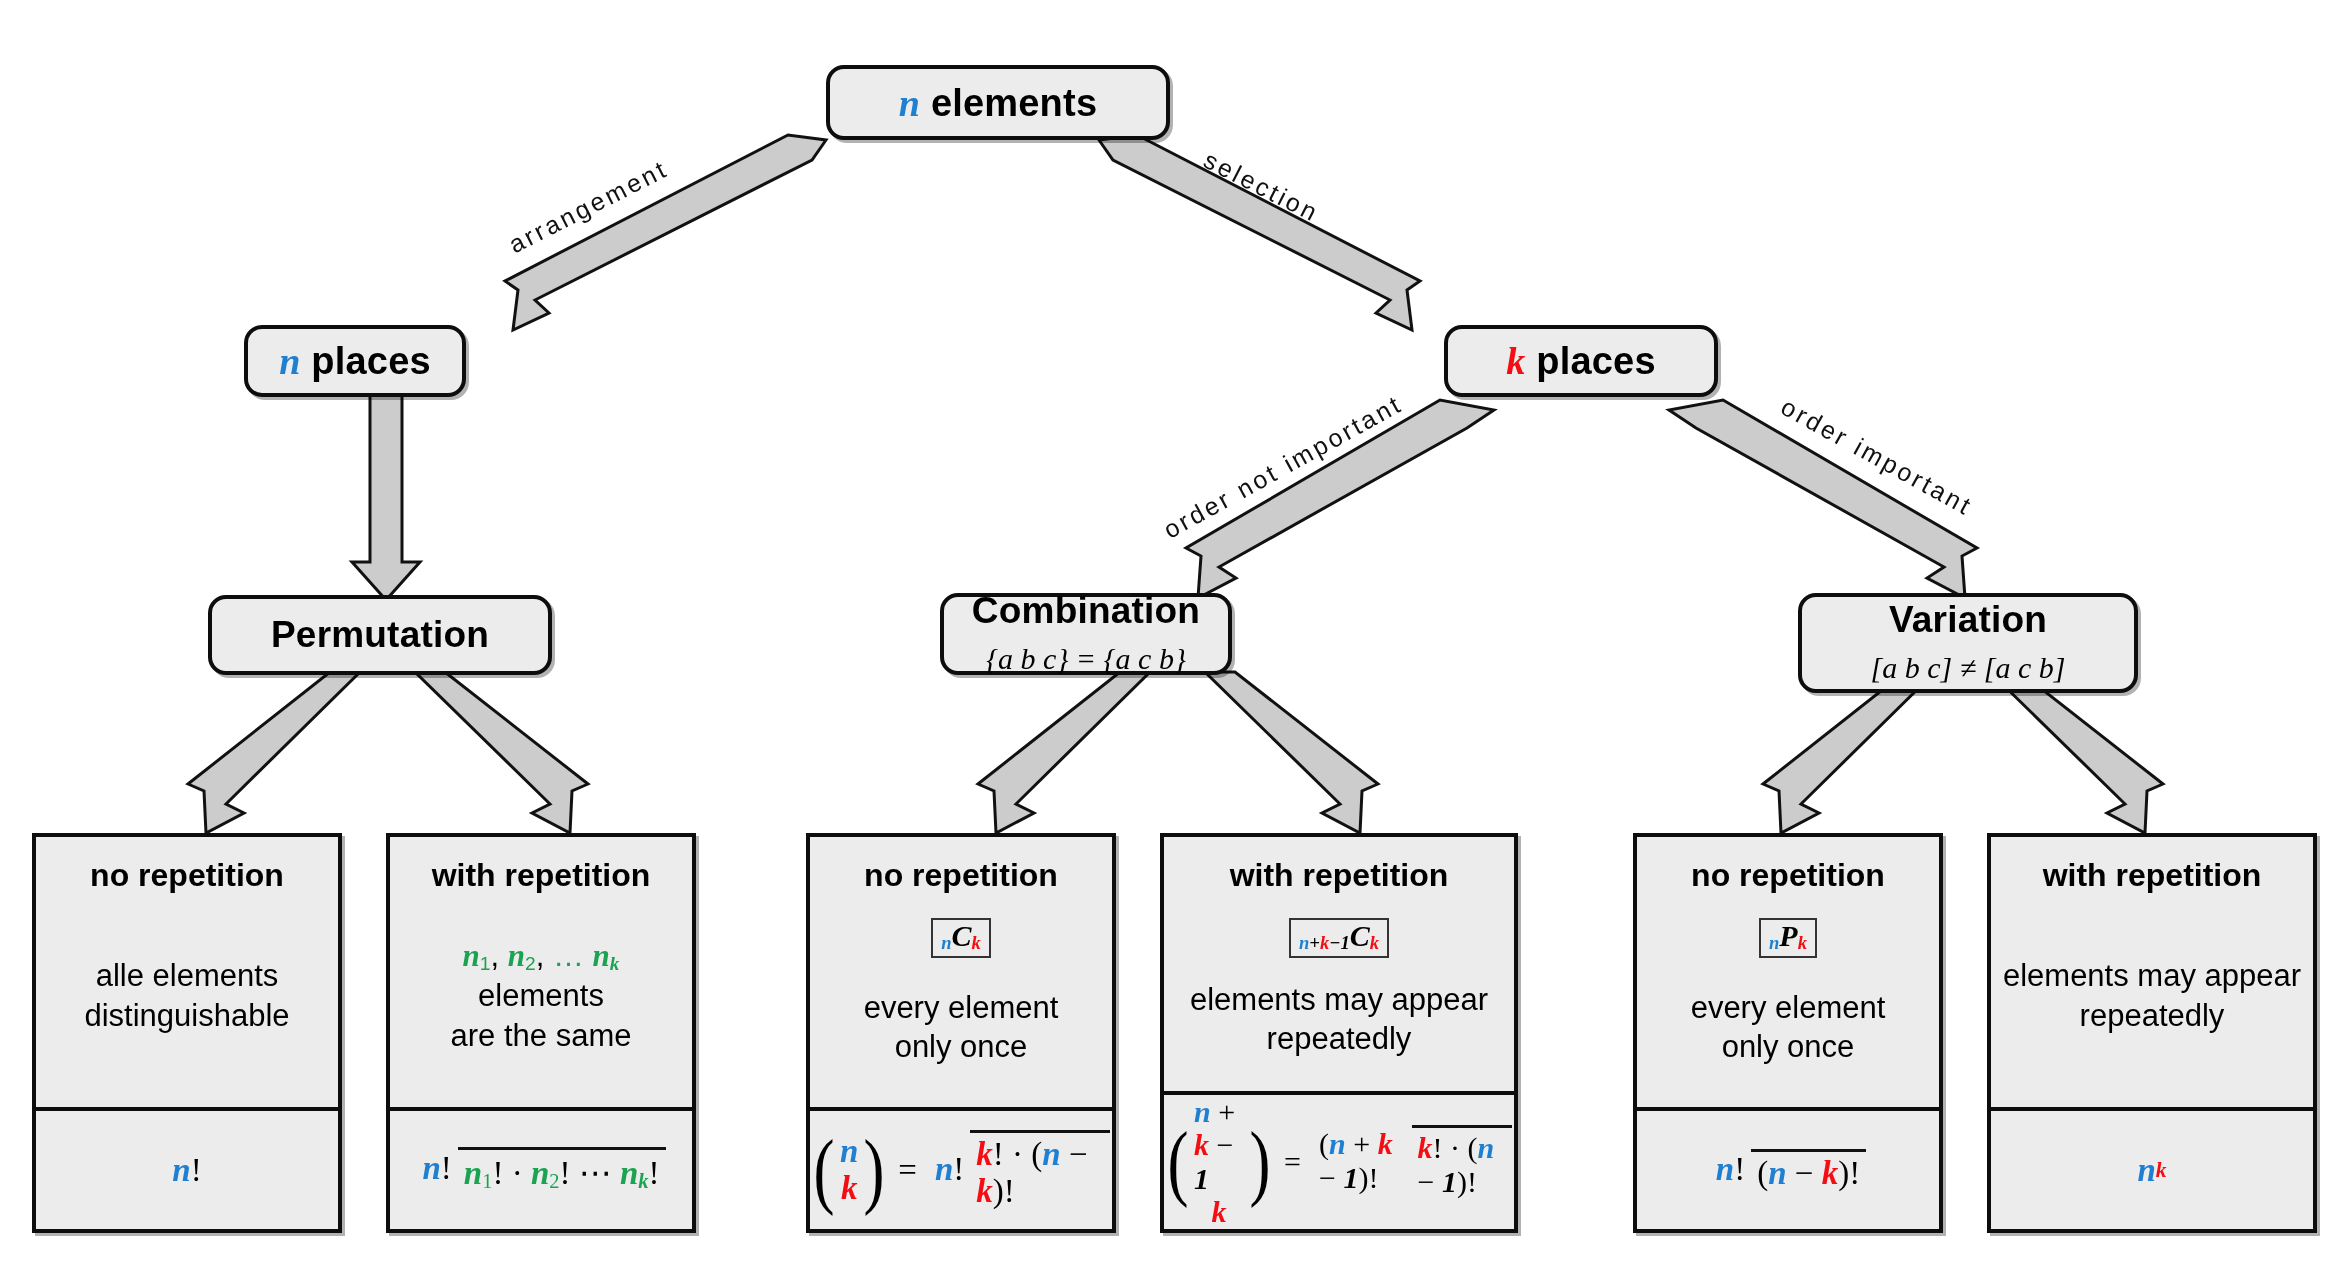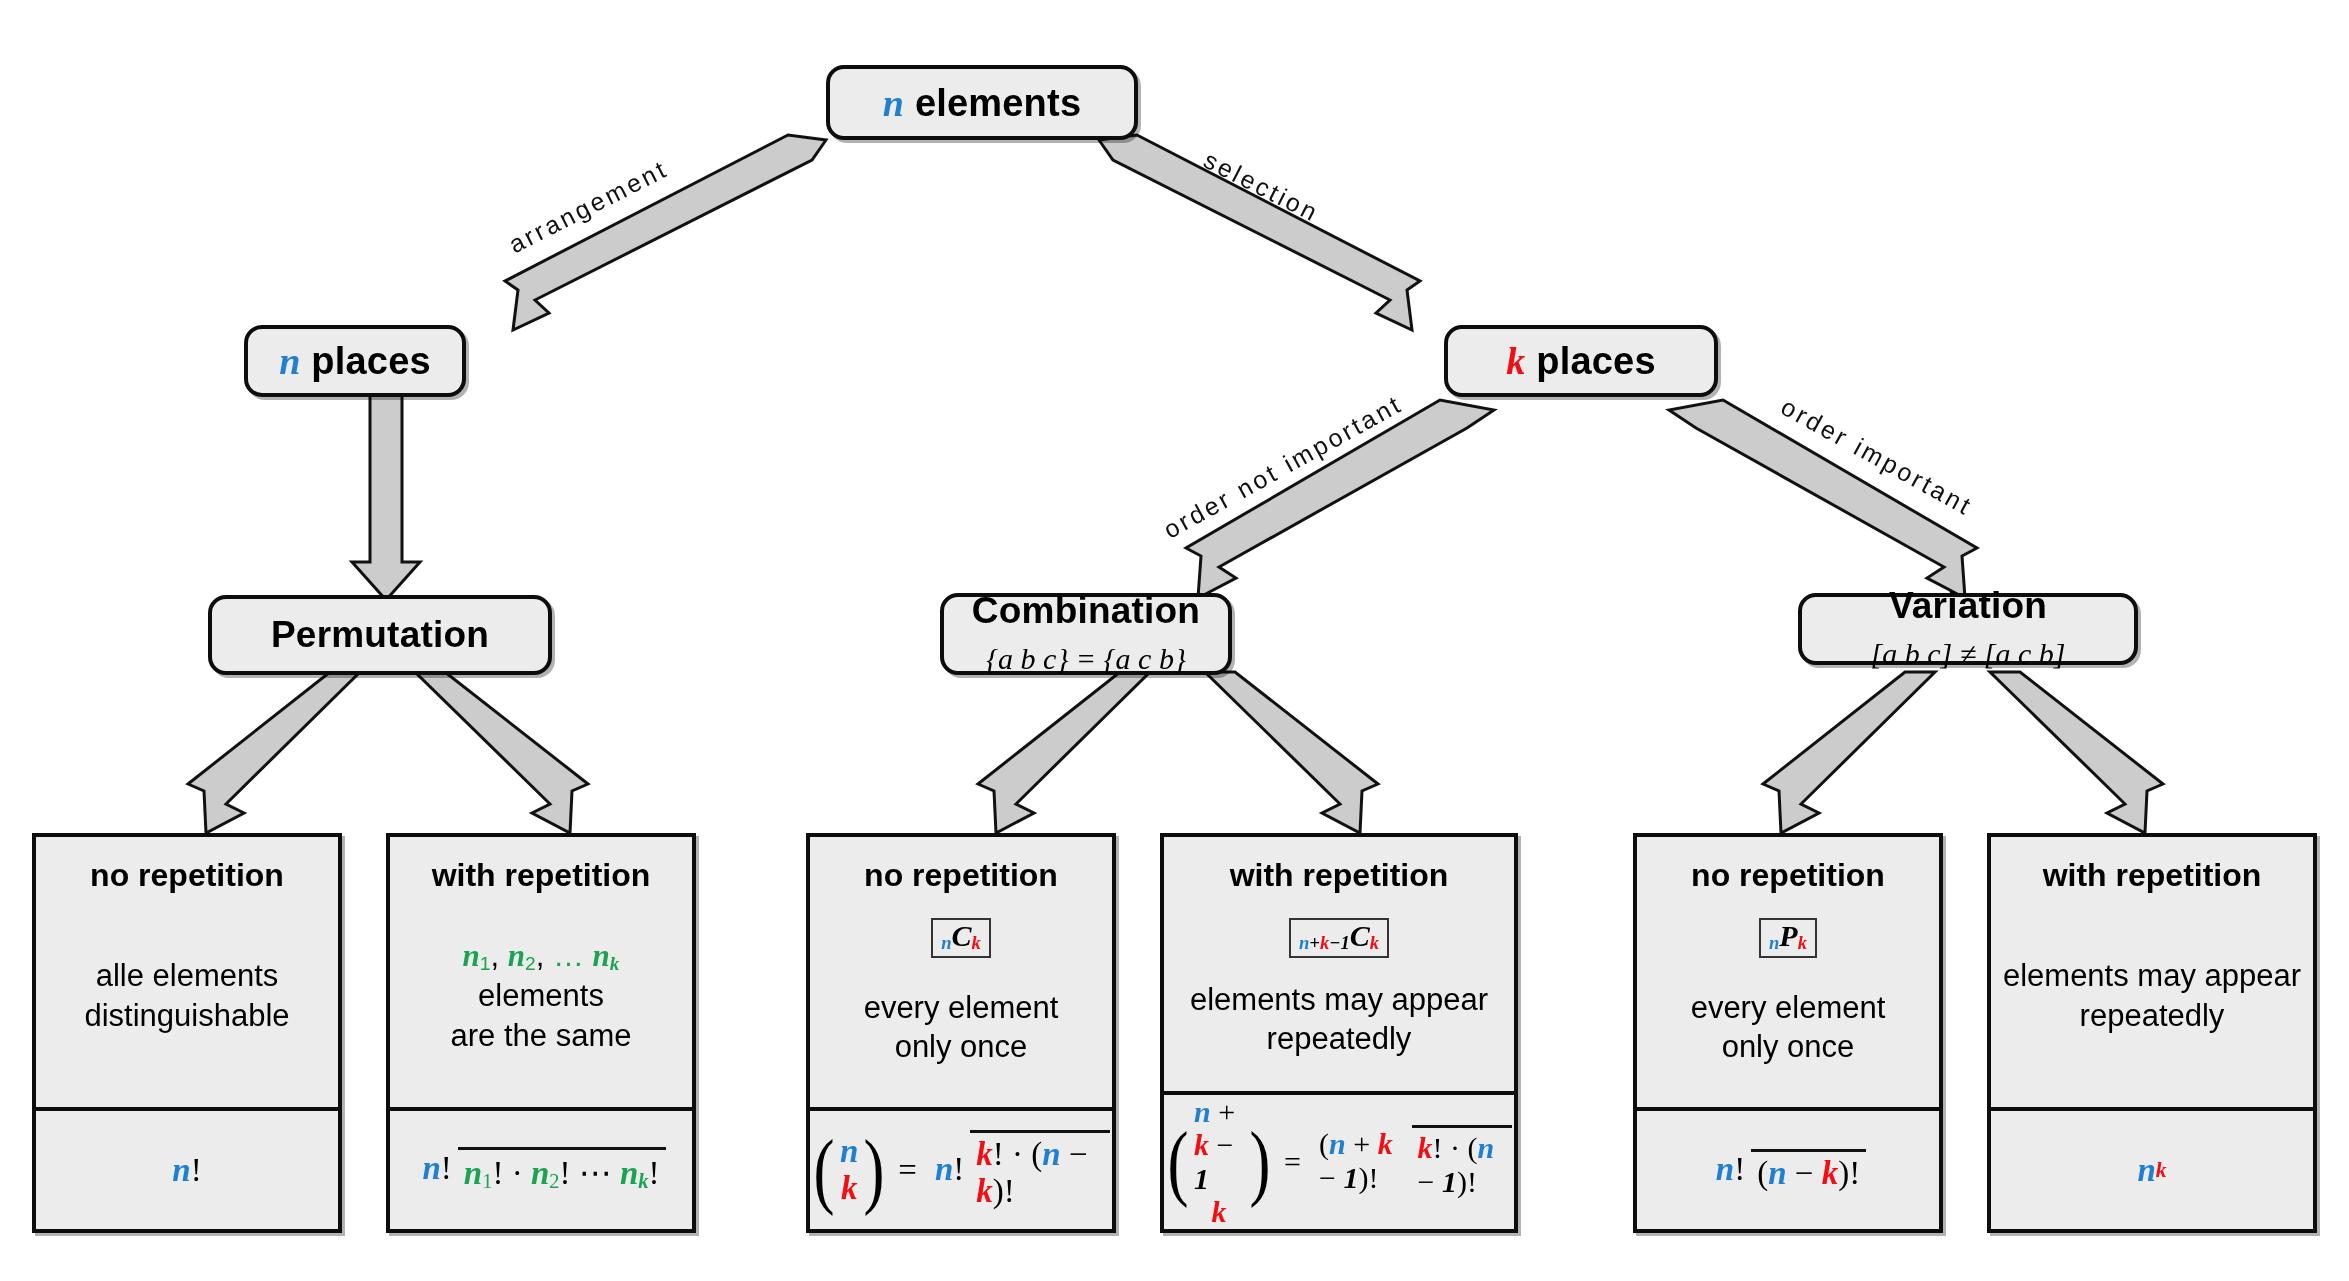--- a/index.html
+++ b/index.html
@@ -94,21 +94,21 @@
   </svg>
 
   <div class="elabel" style="left:595px;top:205px;transform:rotate(-27deg) translate(-50%,-50%);">arrangement</div>
 
   <div class="elabel" style="left:1255px;top:185px;transform:rotate(27deg) translate(-50%,-50%);">selection</div>
 
   <div class="elabel" style="left:1290px;top:465px;transform:rotate(-29deg) translate(-50%,-50%);">order not important</div>
 
   <div class="elabel" style="left:1870px;top:455px;transform:rotate(29deg) translate(-50%,-50%);">order important</div>
 
-  <div class="node" style="left:826px;top:65px;width:312px;height:75px;">
+  <div class="node" style="left:826px;top:65px;width:344px;height:75px;">
     <div class="title n-top">
       <span class="mvar blue">n</span>
       <span>elements</span>
     </div>
   </div>
 
   <div class="node" style="left:244px;top:325px;width:222px;height:72px;">
     <div class="title n-mid">
       <span class="mvar blue">n</span>
       <span>places</span>
@@ -124,21 +124,21 @@
 
   <div class="node" style="left:208px;top:595px;width:344px;height:80px;">
     <div class="title n-cat">Permutation</div>
   </div>
 
   <div class="node" style="left:940px;top:593px;width:292px;height:82px;">
     <div class="title n-cat">Combination</div>
     <div class="sub">{a b c} = {a c b}</div>
   </div>
 
-  <div class="node" style="left:1798px;top:593px;width:340px;height:72px;">
+  <div class="node" style="left:1798px;top:593px;width:340px;height:100px;">
     <div class="title n-cat">Variation</div>
     <div class="sub">[a b c] ≠ [a c b]</div>
   </div>
 
   <div class="leaf" style="left:32px;top:833px;width:310px;height:400px;">
     <div class="head">
       <div class="h">no repetition</div>
     </div>
     <div class="desc">
       <div>

